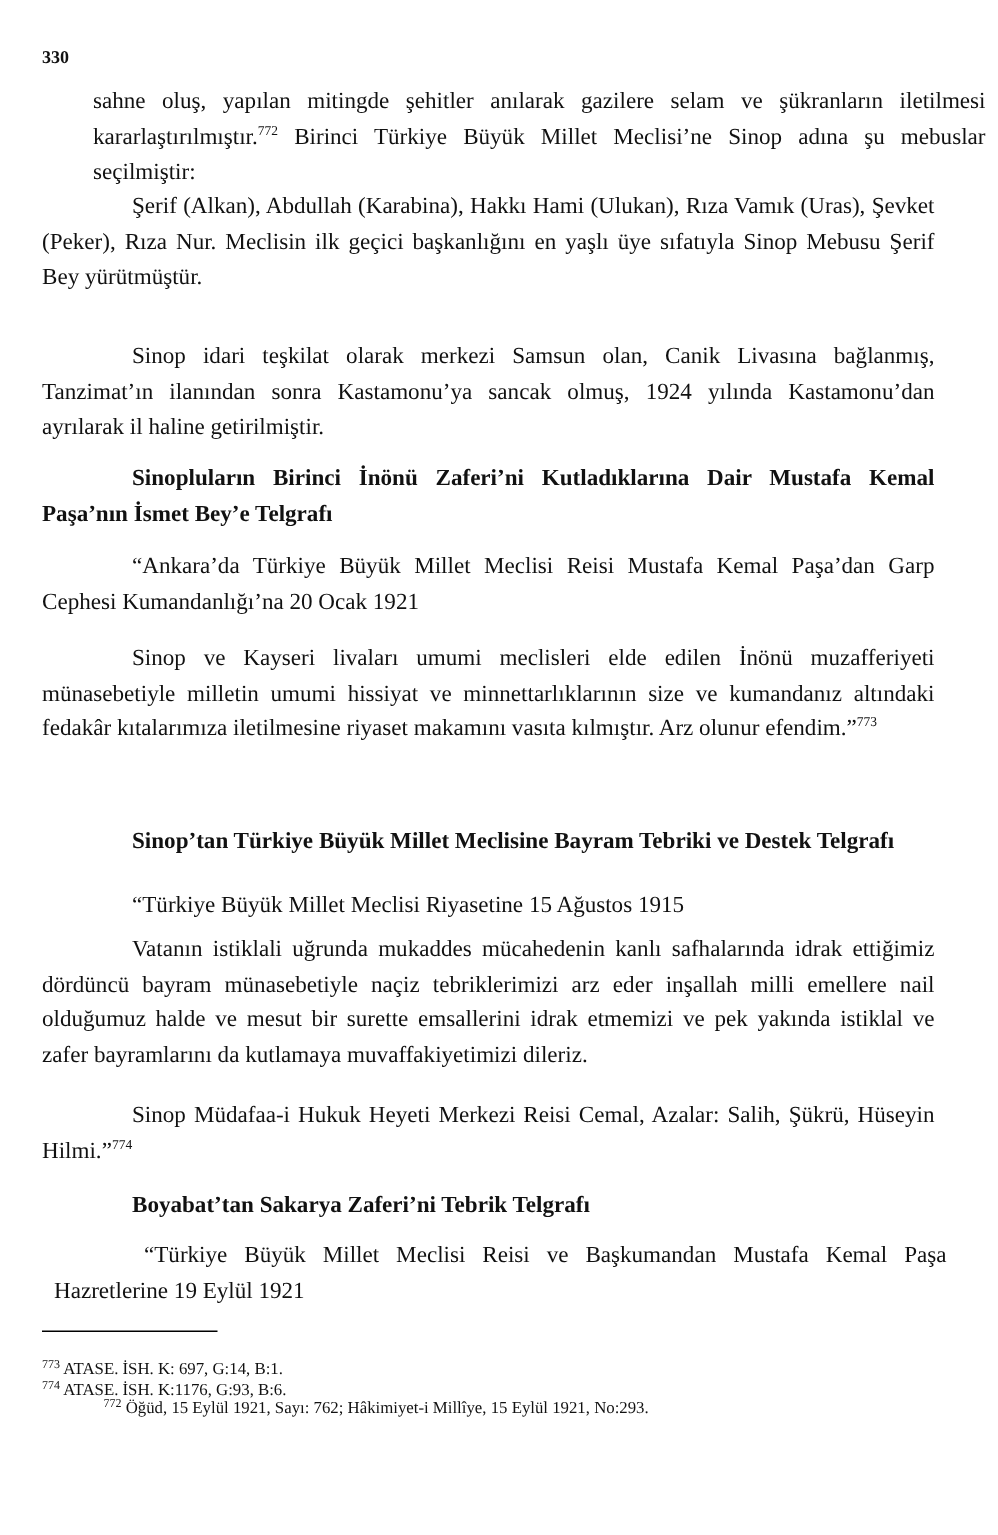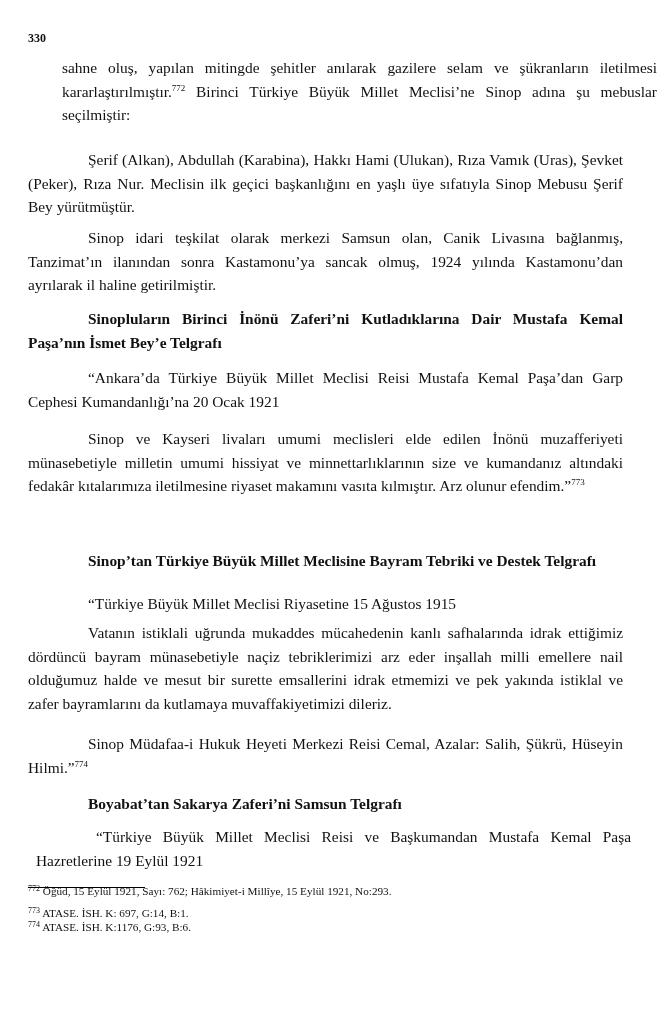--- a/index.html
+++ b/index.html
@@ -17,40 +17,40 @@
     .fn sup { font-size: 8px; vertical-align: 4px; }
   </style>
 </head>
 <body>
 
 <div class="page">
   <div class="page-number">330</div>
 
   <p class="p" style="top:56px;margin-left:34px;"><span>sahne oluş, yapılan mitingde şehitler anılarak gazilere selam ve şükranların iletilmesi kararlaştırılmıştır.</span><sup>772</sup><span> Birinci Türkiye Büyük Millet Meclisi’ne Sinop adına şu mebuslar seçilmiştir:</span></p>
 
-  <p class="p indent" style="top:148px;">Şerif (Alkan), Abdullah (Karabina), Hakkı Hami (Ulukan), Rıza Vamık (Uras), Şevket (Peker), Rıza Nur. Meclisin ilk geçici başkanlığını en yaşlı üye sıfatıyla Sinop Mebusu Şerif Bey yürütmüştür.</p>
+  <p class="p indent" style="top:126px;">Şerif (Alkan), Abdullah (Karabina), Hakkı Hami (Ulukan), Rıza Vamık (Uras), Şevket (Peker), Rıza Nur. Meclisin ilk geçici başkanlığını en yaşlı üye sıfatıyla Sinop Mebusu Şerif Bey yürütmüştür.</p>
 
   <p class="p indent" style="top:226px;">Sinop idari teşkilat olarak merkezi Samsun olan, Canik Livasına bağlanmış, Tanzimat’ın ilanından sonra Kastamonu’ya sancak olmuş, 1924 yılında Kastamonu’dan ayrılarak il haline getirilmiştir.</p>
 
   <p class="p indent h" style="top:307px;">Sinopluların Birinci İnönü Zaferi’ni Kutladıklarına Dair Mustafa Kemal Paşa’nın İsmet Bey’e Telgrafı</p>
 
   <p class="p indent" style="top:366px;">“Ankara’da Türkiye Büyük Millet Meclisi Reisi Mustafa Kemal Paşa’dan Garp Cephesi Kumandanlığı’na 20 Ocak 1921</p>
 
   <p class="p indent" style="top:427px;"><span>Sinop ve Kayseri livaları umumi meclisleri elde edilen İnönü muzafferiyeti münasebetiyle milletin umumi hissiyat ve minnettarlıklarının size ve kumandanız altındaki fedakâr kıtalarımıza iletilmesine riyaset makamını vasıta kılmıştır. Arz olunur efendim.”</span><sup>773</sup></p>
 
   <p class="p indent h" style="top:549px;">Sinop’tan Türkiye Büyük Millet Meclisine Bayram Tebriki ve Destek Telgrafı</p>
 
   <p class="p indent" style="top:592px;">“Türkiye Büyük Millet Meclisi Riyasetine 15 Ağustos 1915</p>
 
   <p class="p indent" style="top:621px;">Vatanın istiklali uğrunda mukaddes mücahedenin kanlı safhalarında idrak ettiğimiz dördüncü bayram münasebetiyle naçiz tebriklerimizi arz eder inşallah milli emellere nail olduğumuz halde ve mesut bir surette emsallerini idrak etmemizi ve pek yakında istiklal ve zafer bayramlarını da kutlamaya muvaffakiyetimizi dileriz.</p>
 
   <p class="p indent" style="top:732px;"><span>Sinop Müdafaa-i Hukuk Heyeti Merkezi Reisi Cemal, Azalar: Salih, Şükrü, Hüseyin Hilmi.”</span><sup>774</sup></p>
 
-  <p class="p indent h" style="top:792px;">Boyabat’tan Sakarya Zaferi’ni Samsun Telgrafı</p>
+  <p class="p indent h" style="top:792px;">Boyabat’tan Sakarya Zaferi’ni Tebrik Telgrafı</p>
 
   <p class="p indent" style="top:825px;margin-left:8px;">“Türkiye Büyük Millet Meclisi Reisi ve Başkumandan Mustafa Kemal Paşa Hazretlerine 19 Eylül 1921</p>
 
   <div class="fn-rule"></div>
 
-  <div class="fn" style="top:884px;"><sup>772</sup><span> Öğüd, 15 Eylül 1921, Sayı: 762; Hâkimiyet-i Millîye, 15 Eylül 1921, No:293.</span></div>
+  <div class="fn" style="top:932px;margin-left:41px;"><sup>772</sup><span> Öğüd, 15 Eylül 1921, Sayı: 762; Hâkimiyet-i Millîye, 15 Eylül 1921, No:293.</span></div>
   <div class="fn" style="top:906px;"><sup>773</sup><span> ATASE. İSH. K: 697, G:14, B:1.</span></div>
   <div class="fn" style="top:920px;"><sup>774</sup><span> ATASE. İSH. K:1176, G:93, B:6.</span></div>
 </div>
 
 </body></html>

